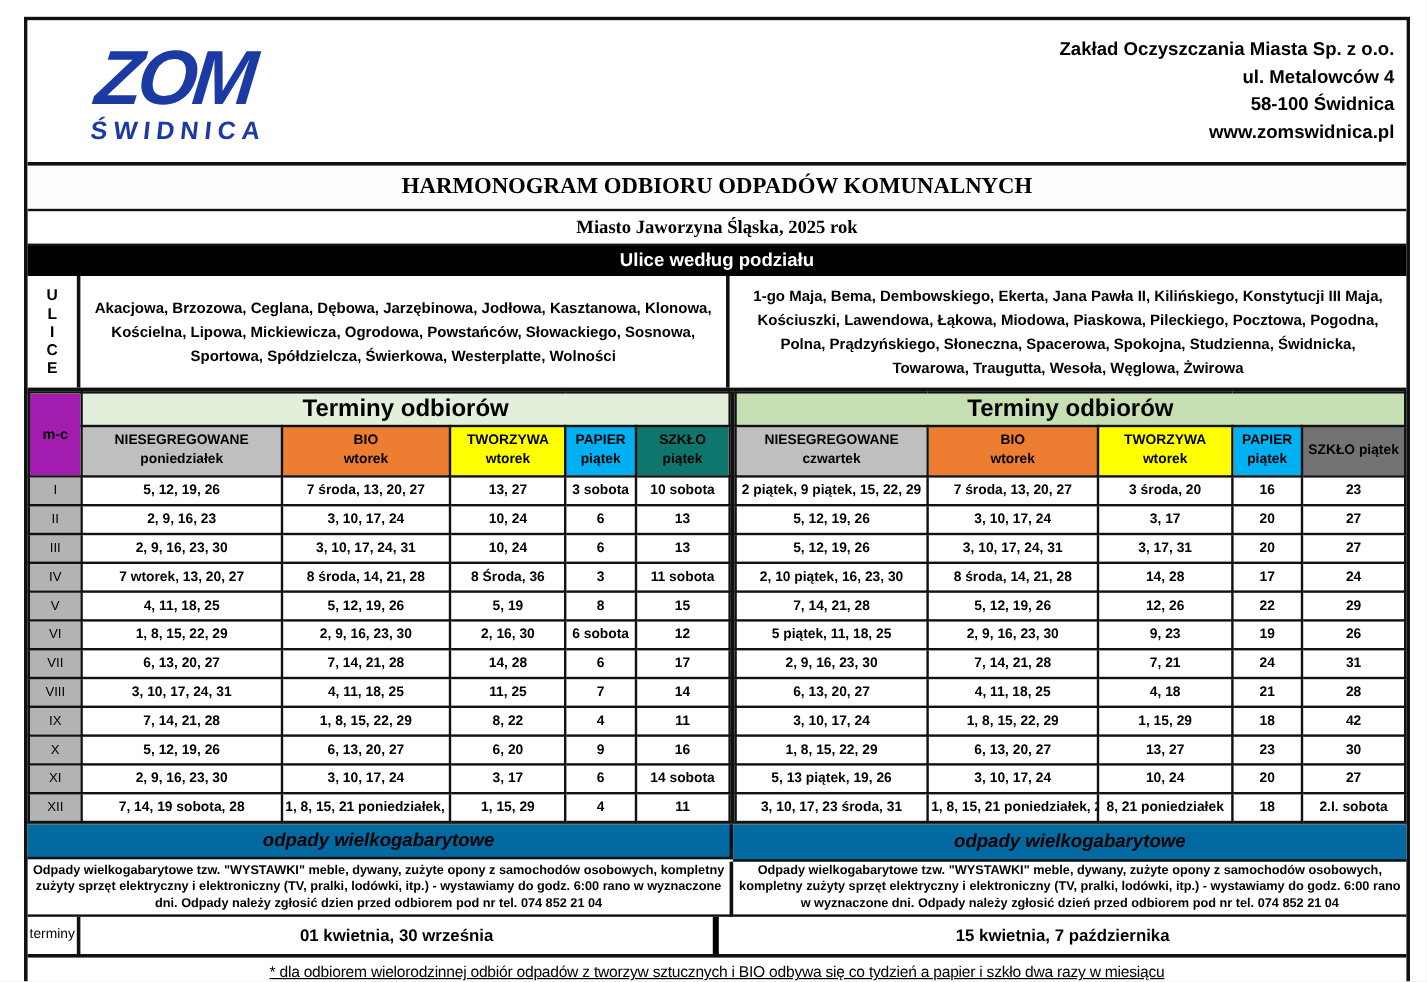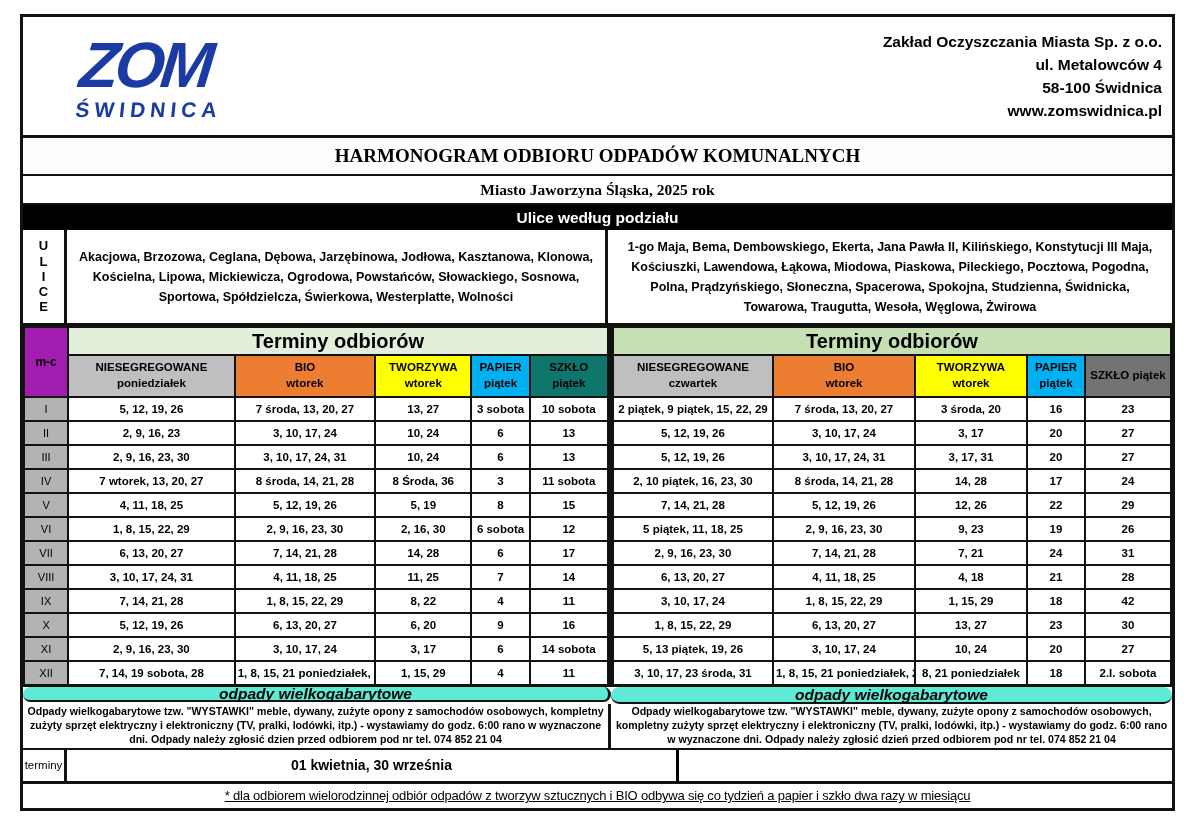--- a/index.html
+++ b/index.html
@@ -40,34 +40,34 @@
   table.sch td{border:2px solid #111;text-align:center;vertical-align:middle;padding:0 2px;
                overflow:hidden;white-space:nowrap;}
   td.mc-head{background:#a21caf;font-weight:bold;font-size:12px;}
   td.terminy-head{height:26px;font-weight:bold;font-size:20px;}
   td.colhead{height:40px;font-weight:bold;font-size:11.5px;line-height:1.35;}
   td.month{background:#b3b3b3;font-size:11px;height:22px;}
   td.datecell{background:#fff;font-weight:bold;font-size:11.5px;height:22px;}
 
   
   .band{display:flex;border-top:1px solid #111;}
-  .band-cell{background:#5eead4;border-bottom:2px solid #111;height:15px;display:flex;align-items:center;
-             justify-content:center;font-weight:bold;font-style:italic;font-size:15.5px;border-radius:14px;}
+  .band-cell{background:#0369a1;border-bottom:2px solid #111;height:29px;display:flex;align-items:center;
+             justify-content:center;font-weight:bold;font-style:italic;font-size:15.5px;}
   .band-l{width:588px;border-right:3px solid #111;box-sizing:border-box;}
   .band-r{flex:1;}
   .notes{display:flex;}
   .note-cell{border-bottom:2px solid #111;min-height:42px;display:flex;align-items:center;justify-content:center;
              font-weight:bold;font-size:10.6px;line-height:1.32;text-align:center;padding:1px 3px;box-sizing:border-box;}
   .note-l{width:588px;border-right:3px solid #111;}
   .note-r{flex:1;}
   .terminy-row{display:flex;height:31px;}
   .terminy-label{width:44px;border-right:3px solid #111;display:flex;align-items:center;justify-content:center;
              font-size:11.5px;box-sizing:border-box;}
   .terminy-dates{display:flex;align-items:center;justify-content:center;font-weight:bold;font-size:14px;}
-  .dates-l{width:612px;border-right:3px solid #000000;box-sizing:border-box;}
+  .dates-l{width:532px;border-right:5px solid #000000;box-sizing:border-box;}
   .dates-r{flex:1;}
 
   
   .footer-bar{border-top:3px solid #111;height:24px;display:flex;align-items:center;justify-content:center;
              font-size:13px;letter-spacing:-0.2px;}
   .footer-bar span{text-decoration:underline;}
 </style>
 </head>
 <body>
 
@@ -371,20 +371,21 @@
       <div class="band-cell band-l">odpady wielkogabarytowe</div>
       <div class="band-cell band-r">odpady wielkogabarytowe</div>
     </div>
     <div class="notes">
       <div class="note-cell note-l">Odpady wielkogabarytowe tzw. "WYSTAWKI" meble, dywany, zużyte opony z samochodów osobowych, kompletny zużyty sprzęt elektryczny i elektroniczny (TV, pralki, lodówki, itp.) - wystawiamy do godz. 6:00 rano w wyznaczone dni. Odpady należy zgłosić dzien przed odbiorem pod nr tel. 074 852 21 04</div>
       <div class="note-cell note-r">Odpady wielkogabarytowe tzw. "WYSTAWKI" meble, dywany, zużyte opony z samochodów osobowych, kompletny zużyty sprzęt elektryczny i elektroniczny (TV, pralki, lodówki, itp.) - wystawiamy do godz. 6:00 rano w wyznaczone dni. Odpady należy zgłosić dzień przed odbiorem pod nr tel. 074 852 21 04</div>
     </div>
     <div class="terminy-row">
       <div class="terminy-label">terminy</div>
       <div class="terminy-dates dates-l">01 kwietnia, 30 września</div>
+      <div class="terminy-dates dates-r">15 kwietnia, 7 października</div>
     </div>
 
     <div class="footer-bar">
       <span>* dla odbiorem wielorodzinnej odbiór odpadów z tworzyw sztucznych i BIO odbywa się co tydzień a papier i szkło dwa razy w miesiącu</span>
     </div>
 
   </div>
 </div>
 
 </body></html>

